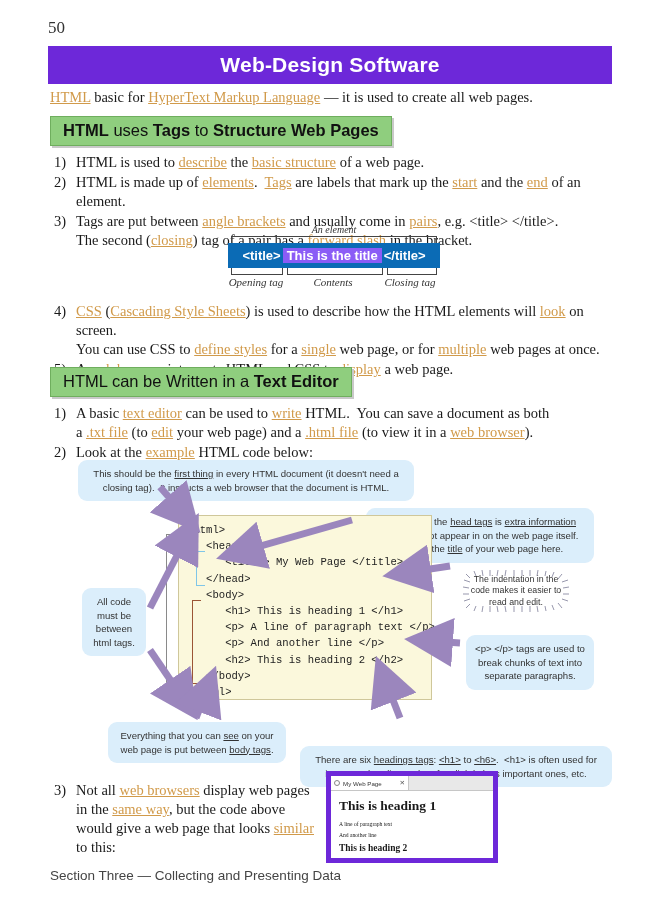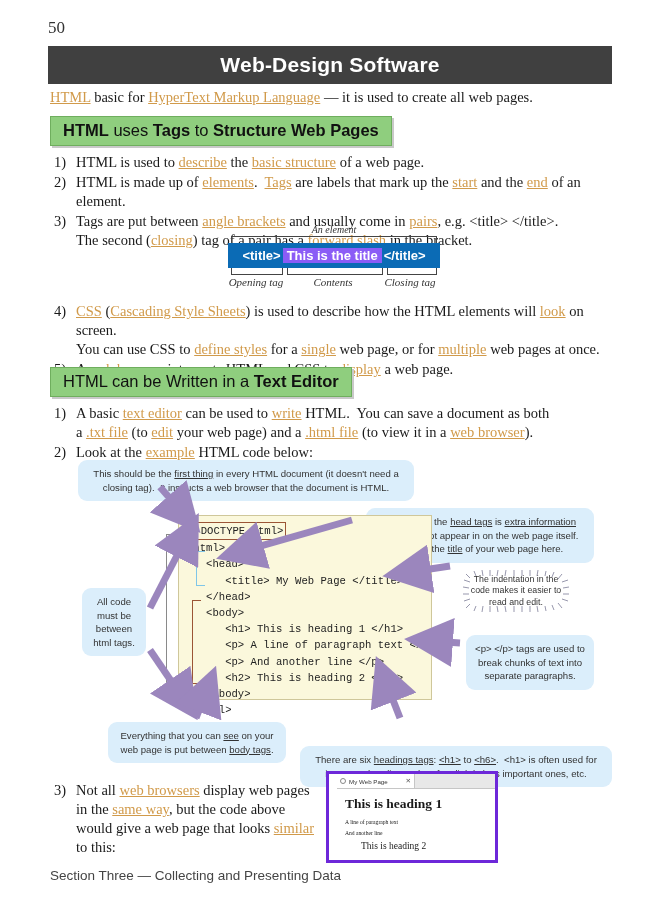--- a/index.html
+++ b/index.html
@@ -18,21 +18,21 @@
   .page-number {
     position: absolute; left: 48px; top: 18px;
     font-size: 17px; color: #333;
     font-family: "Liberation Serif", serif;
   }
 
   
   .title-bar {
     position: absolute; left: 48px; top: 46px;
     width: 564px; height: 38px;
-    background: #404040;
+    background: #6d28d9;
     display: flex; align-items: center; justify-content: center;
   }
   .title-bar .title-text {
     color: #ffffff; font-weight: bold; font-size: 21px;
     font-family: "Liberation Sans", sans-serif;
     letter-spacing: 0.2px;
   }
 
   
   .intro {
@@ -136,38 +136,38 @@
   .burst-svg { position: absolute; left: 0; top: 0; }
   .note-burst .txt { position: relative; z-index: 2; }
 
   
   .arrows { position: absolute; left: 0; top: 0; width: 660px; height: 900px; pointer-events: none; }
 
   
   .browser {
     position: absolute; left: 326px; top: 771px;
     width: 172px; height: 92px;
-    background: #fff; border: 3px solid #6d28d9; padding-left: 8px;
+    background: #fff; border: 5px solid #6d28d9;
   }
   .browser-tabbar {
     height: 15px; background: #e8e8e8; border-bottom: 1px solid #c6c6c6;
     display: flex; align-items: stretch;
   }
   .browser-tab {
     background: #fff; width: 78px; display: flex; align-items: center;
     font-family: "Liberation Sans", sans-serif; font-size: 6.2px; color: #333;
     padding: 0 3px; gap: 3px; border-right: 1px solid #c6c6c6;
   }
   .tab-fav { width: 6px; height: 6px; border: 1px solid #888; border-radius: 50%; flex: 0 0 6px; }
   .tab-title { flex: 1; white-space: nowrap; overflow: hidden; }
   .tab-close { font-size: 6.5px; color: #555; }
   .browser-body { padding: 7px 8px; }
   .bh1 { font-size: 13.5px; font-weight: bold; font-family: "Liberation Serif", serif; margin: 0 0 7px 0; }
   .bp { font-size: 5.6px; font-family: "Liberation Serif", serif; margin: 0 0 5px 0; color: #222; }
-  .bh2 { font-size: 9.5px; font-weight: normal; font-family: "Liberation Serif", serif; margin: 3px 0 0 16px; }
+  .bh2 { font-size: 9.5px; font-weight: bold; font-family: "Liberation Serif", serif; margin: 3px 0 0 0; }
 
   
   .footer {
     position: absolute; left: 50px; top: 868px;
     font-family: "Liberation Sans", sans-serif;
     font-size: 13.5px; color: #444;
   }
 </style>
 </head>
 <body>
@@ -279,21 +279,20 @@
 
   <div class="callout" style="left:108px; top:722px; width:178px;">
     Everything that you can <u>see</u> on your web page is put between <u>body tags</u>.
   </div>
 
   <div class="callout" style="left:300px; top:722px; width:312px;margin-top:24px;">
     There are six <u>headings tags</u>: <u>&lt;h1&gt;</u> to <u>&lt;h6&gt;</u>.&nbsp; &lt;h1&gt; is often used for important headings, &lt;h2&gt; for slightly less important ones, etc.
   </div>
 
   <div class="code-block">
-    <div class="code-line"><span class="doctype-box">&lt;!DOCTYPE html&gt;</span></div>
     <div class="code-line">&lt;html&gt;</div>
     <div class="code-line">   &lt;head&gt;</div>
     <div class="code-line">      &lt;title&gt; My Web Page &lt;/title&gt;</div>
     <div class="code-line">   &lt;/head&gt;</div>
     <div class="code-line">   &lt;body&gt;</div>
     <div class="code-line">      &lt;h1&gt; This is heading 1 &lt;/h1&gt;</div>
     <div class="code-line">      &lt;p&gt; A line of paragraph text &lt;/p&gt;</div>
     <div class="code-line">      &lt;p&gt; And another line &lt;/p&gt;</div>
     <div class="code-line">      &lt;h2&gt; This is heading 2 &lt;/h2&gt;</div>
     <div class="code-line">   &lt;/body&gt;</div>

